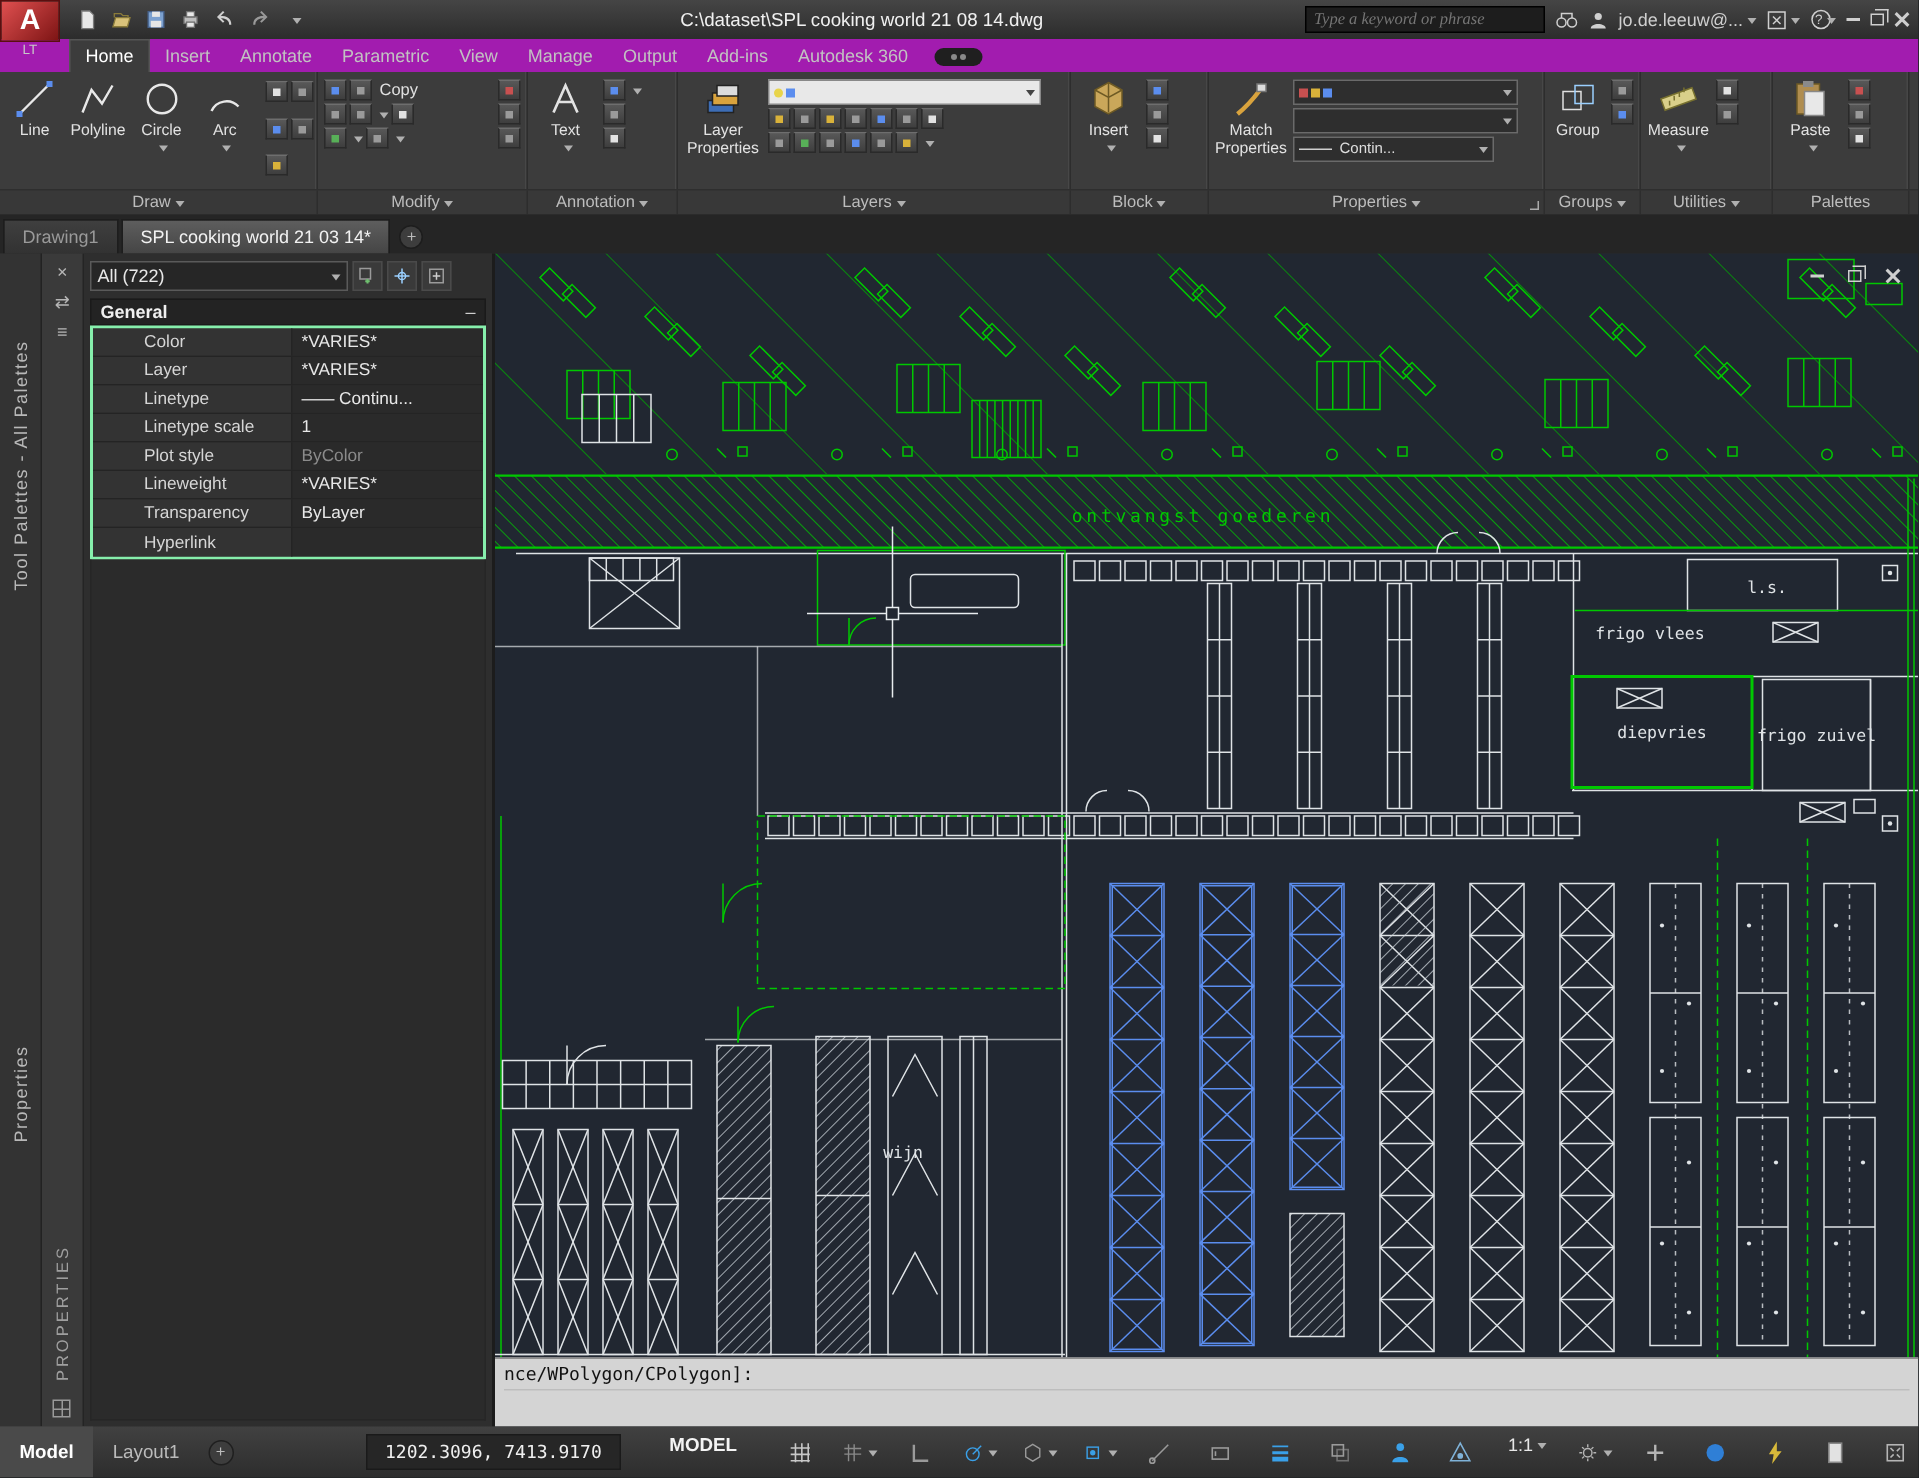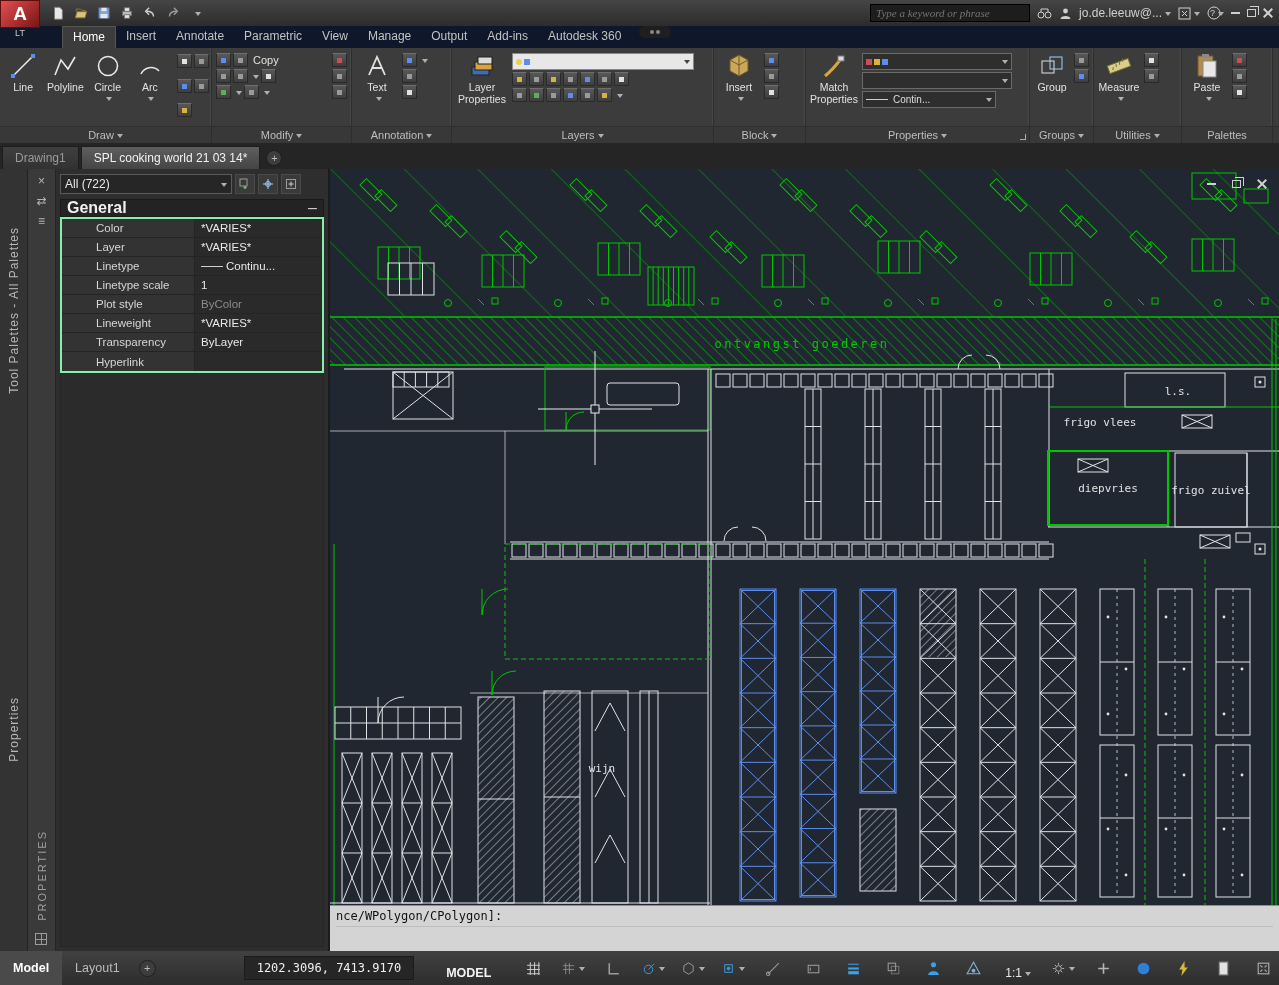--- a/index.html
+++ b/index.html
@@ -25,21 +25,21 @@
   .car{display:inline-block;width:0;height:0;border:3px solid transparent;border-top:4px solid #b0b0b0;margin-left:3px;
        vertical-align:middle;transform:translateY(2px)}
   .i-min{width:9px;height:2px;background:#cfcfcf;display:inline-block}
   .i-res{width:9px;height:8px;border:1px solid #cfcfcf;display:inline-block;position:relative}
   .i-res::after{content:"";position:absolute;left:2px;top:-4px;width:8px;height:8px;border:1px solid #cfcfcf;border-bottom:none;border-left:none}
   .i-cls{width:10px;height:10px;position:relative;display:inline-block}
   .i-cls::before,.i-cls::after{content:"";position:absolute;left:4px;top:-1px;width:2px;height:12px;background:#cfcfcf}
   .i-cls::before{transform:rotate(45deg)}.i-cls::after{transform:rotate(-45deg)}
 
   
-  .tabrow{height:22px;background:#0f172a;display:flex;padding-left:62px}
+  .tabrow{height:22px;background:#a21caf;display:flex;align-items:flex-end;padding-left:46px}
   .rtab{padding:3px 10px 4px;font-size:12px;color:#c2c2c2;cursor:default}
   .rtab.active{background:#3c3c3c;color:#fff;border:1px solid #555;border-bottom:none}
   .ribpill{width:32px;height:12px;background:#1f1f1f;border-radius:7px;margin:0 0 4px 8px;display:flex;align-items:center;justify-content:center;gap:2px}
   .ribpill i{width:4px;height:4px;background:#888;border-radius:50%}
 
   
   .ribbon{height:78px;background:#3c3c3c;display:flex}
   .panel{border-right:1px solid #2d2d2d;box-shadow:inset -1px 0 0 #474747;display:flex;padding:2px 2px 0}
   .w-draw{width:212px}.w-mod{width:140px}.w-ann{width:100px}.w-lay{width:262px}.w-blk{width:92px}
   .w-prp{width:224px}.w-grp{width:64px}.w-utl{width:88px}.w-clp{width:91px}
@@ -90,21 +90,21 @@
      linear-gradient(#9a9a9a,#9a9a9a) 0 50%/100% 1px no-repeat}
   .mb-title{position:absolute;bottom:30px;left:50%;margin-left:-6px;writing-mode:vertical-rl;transform:rotate(180deg);
             font-size:11px;color:#9f9f9f;letter-spacing:2px}
   .pal-main{flex:1;background:#2e2e2e;border-right:2px solid #1c1c1c;display:flex;flex-direction:column}
   .pal-top{display:flex;gap:3px;padding:5px 4px 4px}
   .pal-dd{width:172px;height:20px;background:#262626;border:1px solid #5a5a5a;display:flex;align-items:center;
           padding:0 4px;color:#e8e8e8;font-size:12px}
   .pal-dd .car{margin-left:auto}
   .pal-btn{width:20px;height:20px;border:1px solid #4a4a4a;background:#3a3a3a;display:flex;align-items:center;
            justify-content:center;color:#8fbf8f;font-size:12px}
-  .pal-section{height:18px;background:#232323;border:1px solid #1a1a1a;color:#f0f0f0;font-size:16px;font-weight:bold;
+  .pal-section{height:18px;background:#232323;border:1px solid #1a1a1a;color:#f0f0f0;font-size:12px;font-weight:bold;
                display:flex;align-items:center;padding:0 6px;margin:1px 4px 0}
   .minusbox{margin-left:auto;color:#cfcfcf;font-weight:normal}
   .pal-grid{margin:0 4px;border:2px solid #86efac}
   .pal-row{display:flex;height:19px;border-bottom:1px solid #242424;font-size:11.5px}
   .pal-row:last-child{border-bottom:none}
   .pal-cell-l{width:132px;background:#333;color:#d6d6d6;padding-left:34px;display:flex;align-items:center}
   .pal-cell-v{flex:1;background:#2a2a2a;color:#e8e8e8;padding-left:6px;display:flex;align-items:center;border-left:1px solid #242424}
   .muted{color:#8b8b8b}
   .pal-rest{flex:1;background:#2b2b2b;margin:0 4px 4px;border:1px solid #262626;border-top:none}
 
@@ -115,21 +115,21 @@
   .cmdline{position:absolute;left:0;right:0;bottom:0;height:46px;background:#d4d4d4;border-top:1px solid #8f8f8f;
            font-family:"DejaVu Sans Mono",monospace;font-size:12px;color:#111;padding:3px 6px}
   .cmdline .row1{border-bottom:1px solid #bdbdbd;padding-bottom:2px;height:18px}
 
   
   .statusbar{height:34px;background:linear-gradient(#414141,#2d2d2d);display:flex;align-items:center;color:#c8c8c8;position:relative}
   .sb-tab{padding:0 13px;height:100%;display:flex;align-items:center;font-size:12.5px;color:#bbb}
   .sb-tab.active{background:#4a4a4a;color:#fff;font-weight:bold}
   .sb-plus{width:17px;height:17px;border-radius:50%;background:#3d3d3d;border:1px solid #1f1f1f;display:flex;
            align-items:center;justify-content:center;color:#bbb;margin-left:6px;font-size:11px}
-  .sb-right{margin-left:auto;display:flex;align-items:flex-end;gap:16px;padding-right:4px}
+  .sb-right{margin-left:auto;display:flex;align-items:flex-start;gap:16px;padding-right:4px}
   .coords{background:#262626;border:1px solid #1a1a1a;height:24px;display:flex;align-items:center;padding:0 12px;
           font-family:"DejaVu Sans Mono",monospace;font-size:12px;color:#efefef;margin-right:6px}
   .sb-model{padding:0 10px;font-size:12.5px;color:#f4f4f4;font-weight:bold;margin-right:4px}
   .sico{width:24px;height:24px;display:flex;align-items:center;justify-content:center;flex:none}
   .sico svg{width:17px;height:17px}
   .sb-scale{display:flex;align-items:center;font-size:12px;color:#e8e8e8;padding:0 4px}
 </style>
 </head>
 <body>
 
@@ -175,20 +175,21 @@
       <span class="qbtn">
           <svg viewBox="0 0 16 16">
             <path d="M4 12c0-5 4-6 8-6" fill="none" stroke="#9a9a9a" stroke-width="1.6"></path>
             <path d="M9 2l4 4-4 4" fill="none" stroke="#9a9a9a" stroke-width="1.6"></path>
           </svg>
         </span>
       <span class="qbtn">
           <span class="car"></span>
         </span>
     </div>
+    <div class="wtitle">C:\dataset\SPL cooking world 21 08 14.dwg</div>
     <div class="tright">
       <input class="search" placeholder="Type a keyword or phrase" style="">
       <span class="tico">
           <svg width="15" height="12" viewBox="0 0 15 12">
             <circle cx="4" cy="8" r="3" fill="none" stroke="#cfcfcf"></circle>
             <circle cx="11" cy="8" r="3" fill="none" stroke="#cfcfcf"></circle>
             <path d="M4 5V2h7v3" fill="none" stroke="#cfcfcf"></path>
           </svg>
         </span>
       <span class="tico">

